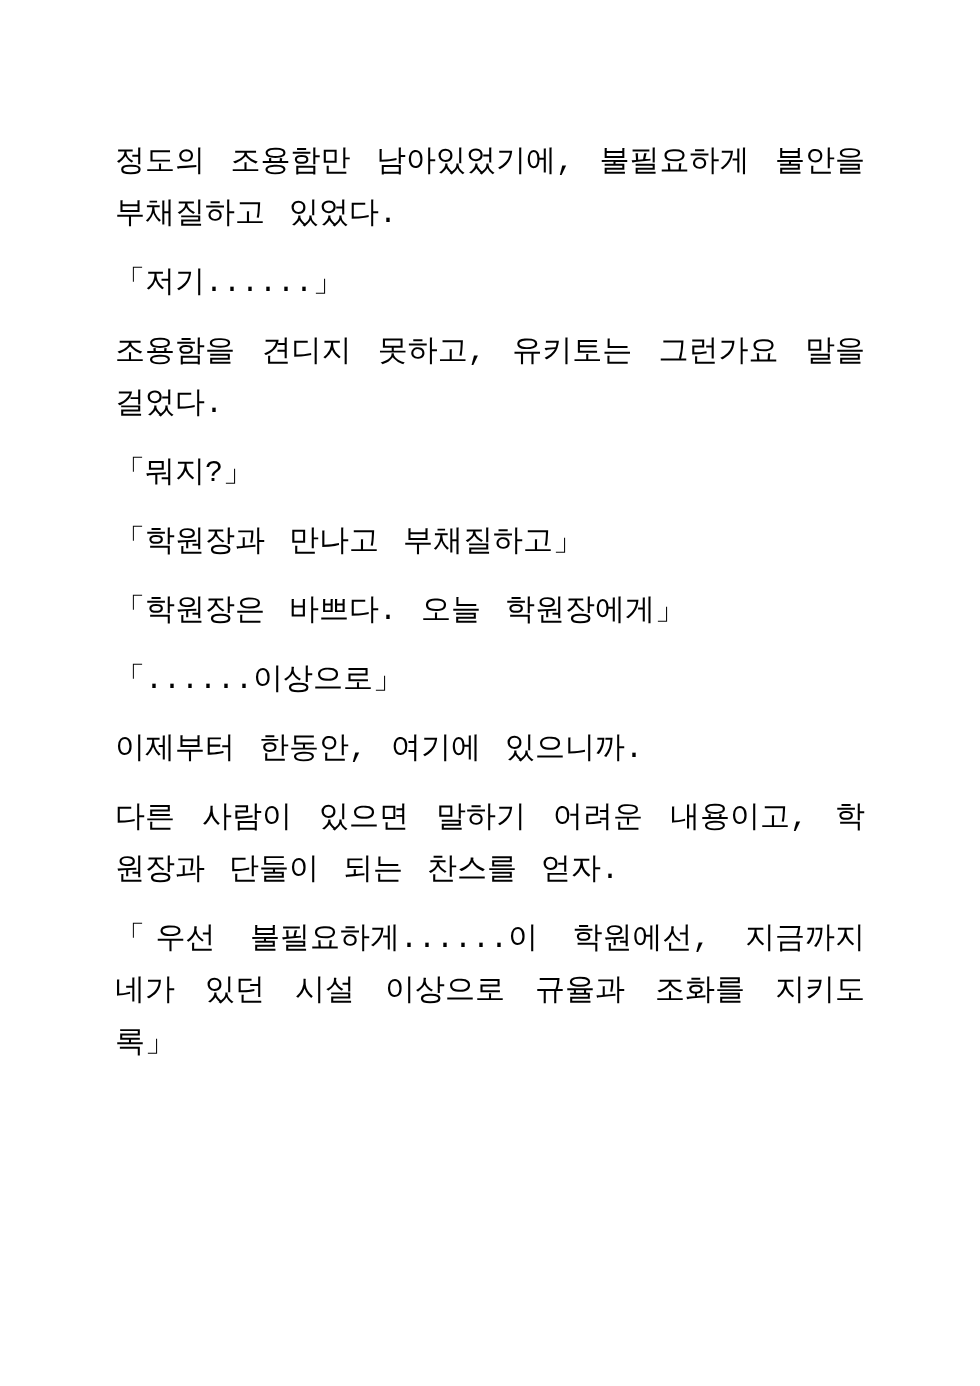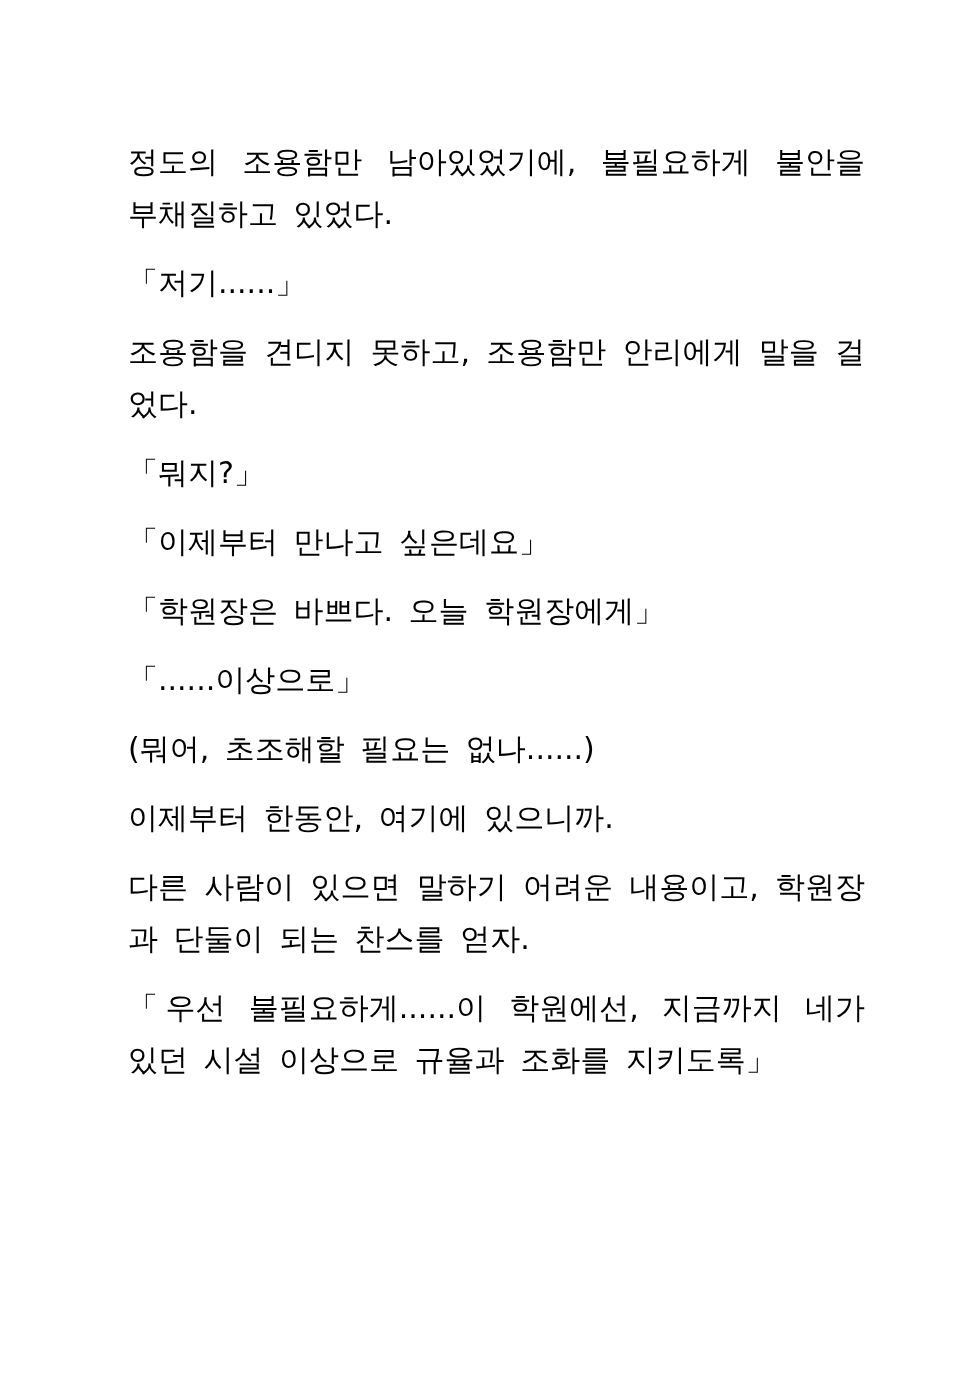--- a/index.html
+++ b/index.html
@@ -17,34 +17,34 @@
     margin: 0 auto;
     padding-top: 136px;
     padding-bottom: 120px;
     color: #000000;
     font-size: 30px;
     line-height: 52px;
     letter-spacing: 0px;
     word-spacing: 0.2em;
   }
   .para {
-    margin: 0 0 17px 13px;
+    margin: 0 0 17px 0;
     text-align: justify;
     text-justify: inter-word;
     overflow-wrap: break-word;
+    font-family: Liberation Mono, monospace;
   }
 </style>
 </head>
 <body>
 
 <main class="page">
   <p class="para">정도의 조용함만 남아있었기에, 불필요하게 불안을 부채질하고 있었다.</p>
   <p class="para">「저기......」</p>
-  <p class="para">조용함을 견디지 못하고, 조용함만 안리에게 말을 걸었다.</p>
+  <p class="para">조용함을 견디지 못하고, 유키토는 그런가요 말을 걸었다.</p>
   <p class="para">「뭐지?」</p>
-  <p class="para">「이제부터 만나고 싶은데요」</p>
+  <p class="para">「학원장과 만나고 부채질하고」</p>
   <p class="para">「학원장은 바쁘다. 오늘 학원장에게」</p>
   <p class="para">「......이상으로」</p>
-  <p class="para">(뭐어, 초조해할 필요는 없나......)</p>
   <p class="para">이제부터 한동안, 여기에 있으니까.</p>
   <p class="para">다른 사람이 있으면 말하기 어려운 내용이고, 학원장과 단둘이 되는 찬스를 얻자.</p>
   <p class="para">「우선 불필요하게......이 학원에선, 지금까지 네가 있던 시설 이상으로 규율과 조화를 지키도록」</p>
 </main>
 
 </body></html>

